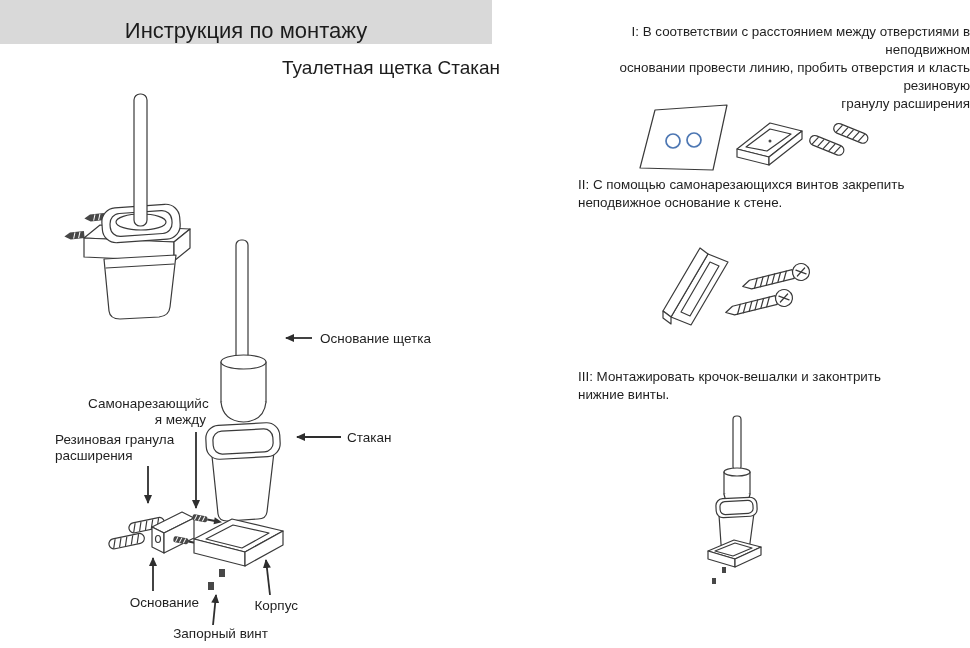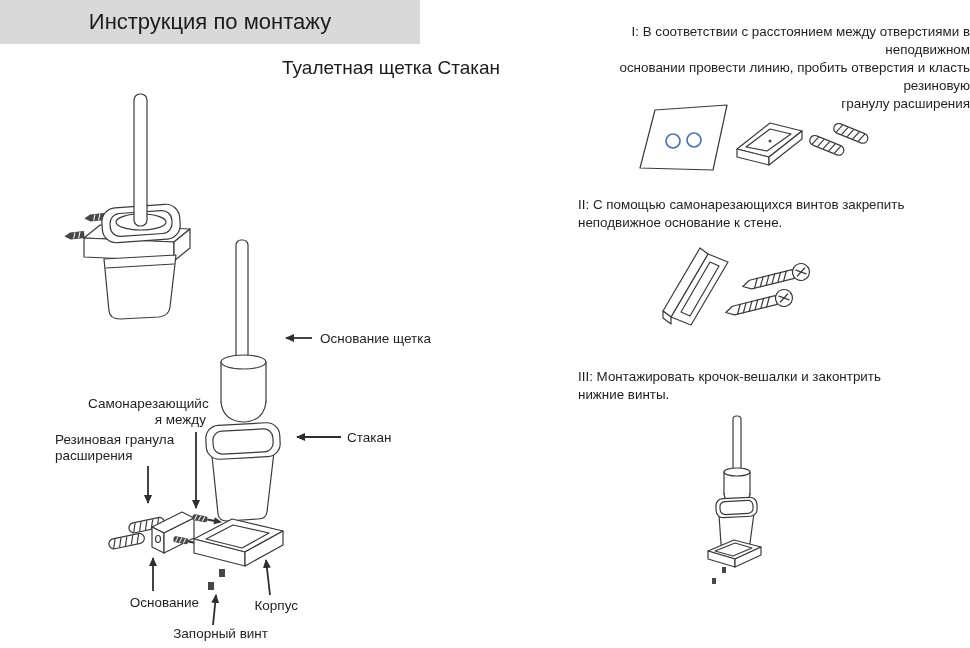--- a/index.html
+++ b/index.html
@@ -7,22 +7,22 @@
   #canvas { position:relative; width:970px; height:648px; background:#fff; overflow:hidden; }
 
   .art { position:absolute; left:0; top:0; width:970px; height:648px; }
   .art .s { fill:#ffffff; stroke:#3a3a3a; stroke-width:1.2; stroke-linejoin:round; stroke-linecap:round; }
   .art .l { fill:none; stroke:#3a3a3a; stroke-width:1.2; stroke-linecap:round; }
   .art .d { fill:#474747; stroke:none; }
   .art .wh { stroke:#ffffff; stroke-width:1; fill:none; }
   .art .arrow { stroke:#2e2e2e; stroke-width:1.8; fill:none; }
   .art .blue { fill:#ffffff; stroke:#4d77b3; stroke-width:1.7; }
 
-  .hdr { position:absolute; left:0; top:0; width:420px; height:44px; background:#d9d9d9;
-         display:flex; align-items:center; justify-content:center;
+  .hdr { position:absolute; left:0; top:0; width:492px; height:44px; background:#d9d9d9;
+         display:flex; align-items:flex-end; justify-content:center;
          font-size:22px; color:#1c1c1c; }
   .subtitle { position:absolute; left:0; top:57px; width:500px; text-align:right;
               font-size:19px; color:#1c1c1c; }
 
   .lbl { position:absolute; font-size:13.5px; color:#1f1f1f; line-height:16px; white-space:pre-line; }
   .step { position:absolute; font-size:13.4px; color:#1f1f1f; line-height:18px; white-space:pre-line; }
   .c { text-align:right; }
 </style>
 </head>
 <body>
@@ -200,18 +200,18 @@
   <div class="lbl" style="left:55px; top:432px; width:132px;">Резиновая гранула
 расширения</div>
   <div class="lbl" style="left:347px; top:430px;">Стакан</div>
   <div class="lbl c" style="left:107px; top:595px; width:92px;">Основание</div>
   <div class="lbl c" style="left:240px; top:598px; width:58px;">Корпус</div>
   <div class="lbl c" style="left:158px; top:626px; width:110px;">Запорный винт</div>
 
   <div class="step c" style="left:570px; top:23px; width:400px;">I: В соответствии с расстоянием между отверстиями в неподвижном
 основании провести линию, пробить отверстия и класть резиновую
 гранулу расширения</div>
-  <div class="step" style="left:578px; top:196px; width:390px;">II: С помощью самонарезающихся винтов закрепить
+  <div class="step" style="left:578px; top:176px; width:390px;">II: С помощью самонарезающихся винтов закрепить
 неподвижное основание к стене.</div>
   <div class="step" style="left:578px; top:368px; width:390px;">III: Монтажировать крочок-вешалки и законтрить
 нижние винты.</div>
 
 </div>
 
 </body></html>

